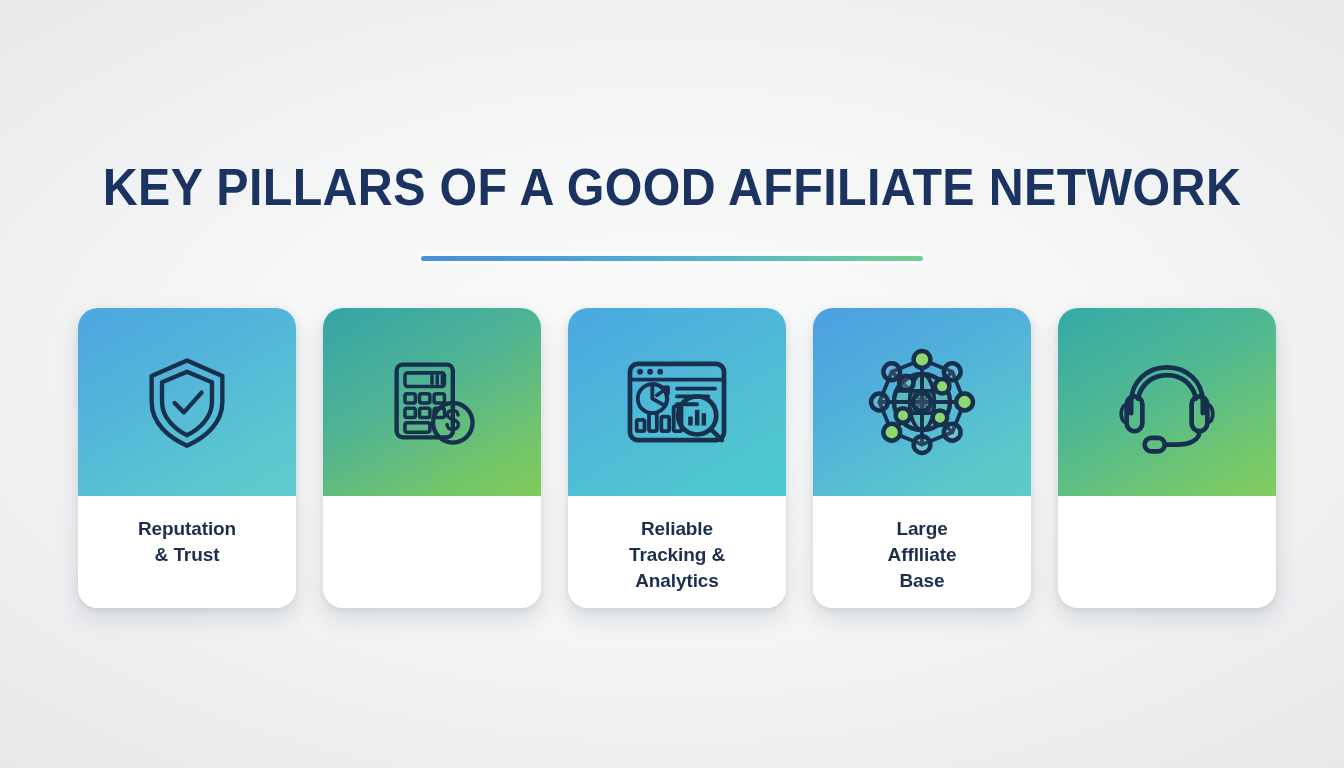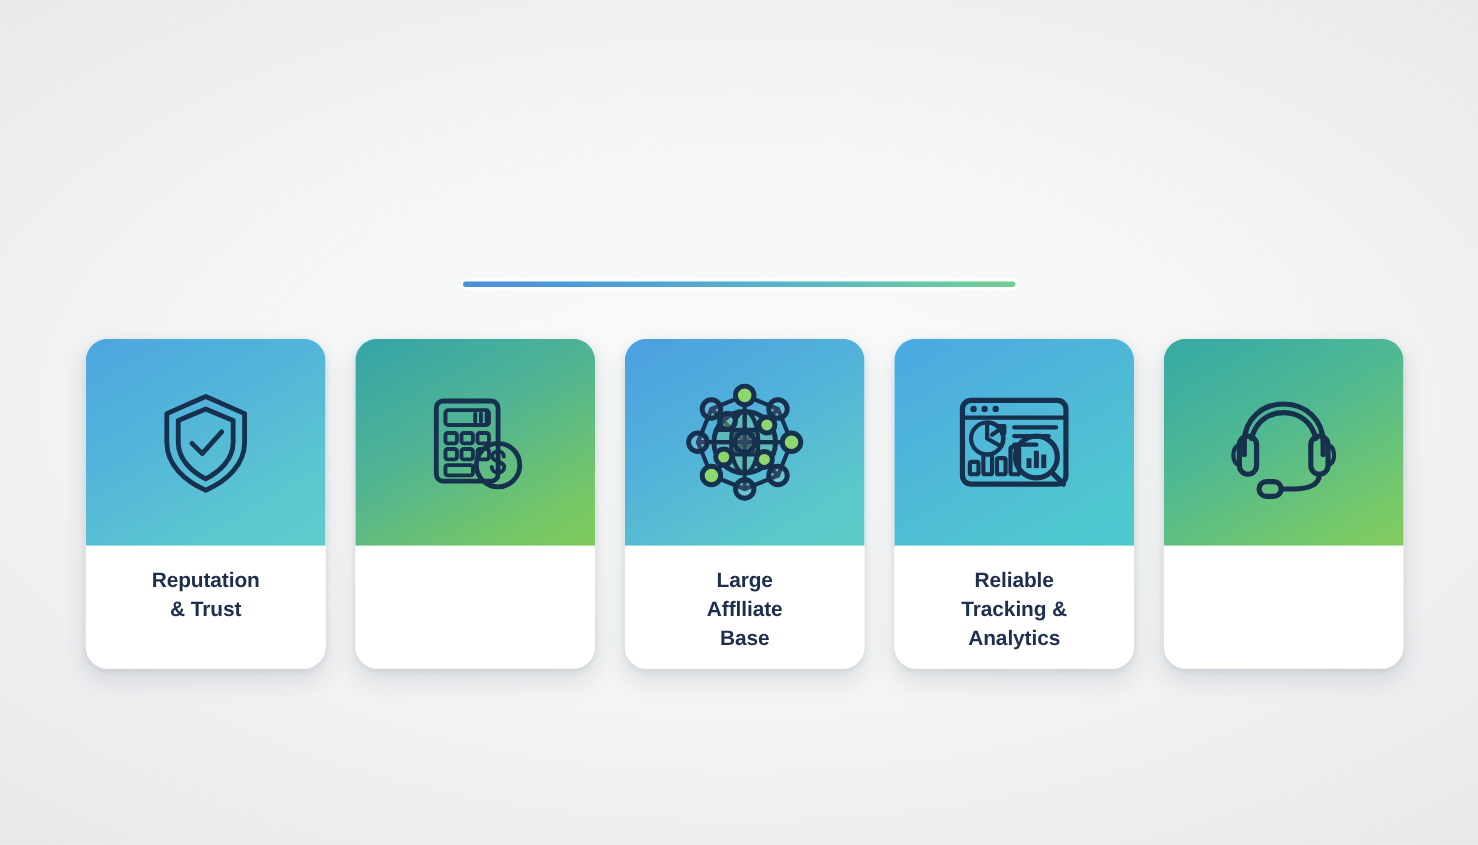--- a/index.html
+++ b/index.html
@@ -140,20 +140,23 @@
   .globe-fill { fill: rgba(120, 200, 120, 0.30); stroke: #16304e; stroke-width: 4; }
   .bar-fill { fill: #16304e; }
 </style>
 </head>
 <body>
 
 <div class="bg-wrap"></div>
 
 <div class="stage">
 
+  <div class="title-block">
+    <div class="page-title">KEY PILLARS OF A GOOD AFFILIATE NETWORK</div>
+  </div>
 
   <div class="title-rule"></div>
 
   <div class="card-row">
 
     <div class="card">
       <div class="card-head grad-1">
         <svg class="icon-svg" viewBox="0 0 100 100">
           <path class="ink" d="M50 10 L84 25 V50 C84 70 68 84 50 92 C32 84 16 70 16 50 V25 Z"></path>
           <path class="ink" d="M50 21 L74 31 V50 C74 65 62 76 50 82 C38 76 26 65 26 50 V31 Z"></path>
@@ -180,20 +183,54 @@
           <rect class="ink-thin" x="52" y="56" width="10" height="9" rx="2"></rect>
           <rect class="ink-thin" x="24" y="70" width="24" height="9" rx="2"></rect>
           <circle class="ink" cx="70" cy="70" r="19" fill="none"></circle>
           <path class="ink-thin" d="M75 62.5 C75 59.8 72.6 58 70 58 C67 58 64.8 59.7 64.8 62.2 C64.8 67.6 75.4 65.8 75.4 71.7 C75.4 74.5 73.1 76.4 70 76.4 C67 76.4 64.5 74.6 64.5 71.6"></path>
           <path class="ink-thin" d="M70 54.5 V58 M70 76.4 V80"></path>
         </svg>
       </div>
     </div>
 
     <div class="card">
+      <div class="card-head grad-4">
+        <svg class="icon-svg icon-wide" viewBox="0 0 100 100">
+          <rect class="ink" x="8" y="16" width="84" height="68" rx="7"></rect>
+          <path class="ink-thin" d="M8 30 H92"></path>
+          <circle class="bar-fill" cx="17" cy="23" r="2.6"></circle>
+          <circle class="bar-fill" cx="26" cy="23" r="2.6"></circle>
+          <circle class="bar-fill" cx="35" cy="23" r="2.6"></circle>
+
+          <circle class="ink-thin" cx="28" cy="47" r="13"></circle>
+          <path class="ink-thin" d="M28 47 V34 A13 13 0 0 1 39.5 53.5 Z"></path>
+          <path class="ink-thin" d="M32 44 L42 37 M42 37 H36.5 M42 37 V42.5"></path>
+
+          <path class="ink-thin" d="M50 38 H84 M50 45 H78 M50 52 H68"></path>
+
+          <rect class="ink-thin" x="14" y="66" width="7" height="10" rx="1.5"></rect>
+          <rect class="ink-thin" x="25" y="60" width="7" height="16" rx="1.5"></rect>
+          <rect class="ink-thin" x="36" y="63" width="7" height="13" rx="1.5"></rect>
+          <rect class="ink-thin" x="47" y="54" width="7" height="22" rx="1.5"></rect>
+
+          <circle class="ink" cx="68" cy="62" r="17"></circle>
+          <path class="ink" d="M80.5 74.5 L90 84"></path>
+          <rect class="bar-fill" x="60" y="63" width="4" height="8"></rect>
+          <rect class="bar-fill" x="66" y="57" width="4" height="14"></rect>
+          <rect class="bar-fill" x="72" y="60" width="4" height="11"></rect>
+        </svg>
+      </div>
+      <div class="card-body">
+        <div class="card-label">Reliable
+Tracking &amp;
+Analytics</div>
+      </div>
+    </div>
+
+    <div class="card">
       <div class="card-head grad-3">
         <svg class="icon-svg icon-wide" viewBox="0 0 100 100">
 
           <path class="ink-thin" d="M50 12 L77 23 L88 50 L77 77 L50 88 L23 77 L12 50 L23 23 Z"></path>
 
           <path class="ink-thin" d="M50 12 V50 M88 50 H50 M50 88 V50 M12 50 H50 M77 23 L50 50 M77 77 L50 50 M23 77 L50 50 M23 23 L50 50"></path>
 
           <circle class="globe-fill" cx="50" cy="50" r="25"></circle>
           <ellipse class="ink-thin" cx="50" cy="50" rx="11" ry="25"></ellipse>
           <path class="ink-thin" d="M27 40 H73 M27 60 H73 M25 50 H75 M50 25 V75"></path>
@@ -215,54 +252,20 @@
         </svg>
       </div>
       <div class="card-body">
         <div class="card-label">Large
 Afflliate
 Base</div>
       </div>
     </div>
 
     <div class="card">
-      <div class="card-head grad-4">
-        <svg class="icon-svg icon-wide" viewBox="0 0 100 100">
-          <rect class="ink" x="8" y="16" width="84" height="68" rx="7"></rect>
-          <path class="ink-thin" d="M8 30 H92"></path>
-          <circle class="bar-fill" cx="17" cy="23" r="2.6"></circle>
-          <circle class="bar-fill" cx="26" cy="23" r="2.6"></circle>
-          <circle class="bar-fill" cx="35" cy="23" r="2.6"></circle>
-
-          <circle class="ink-thin" cx="28" cy="47" r="13"></circle>
-          <path class="ink-thin" d="M28 47 V34 A13 13 0 0 1 39.5 53.5 Z"></path>
-          <path class="ink-thin" d="M32 44 L42 37 M42 37 H36.5 M42 37 V42.5"></path>
-
-          <path class="ink-thin" d="M50 38 H84 M50 45 H78 M50 52 H68"></path>
-
-          <rect class="ink-thin" x="14" y="66" width="7" height="10" rx="1.5"></rect>
-          <rect class="ink-thin" x="25" y="60" width="7" height="16" rx="1.5"></rect>
-          <rect class="ink-thin" x="36" y="63" width="7" height="13" rx="1.5"></rect>
-          <rect class="ink-thin" x="47" y="54" width="7" height="22" rx="1.5"></rect>
-
-          <circle class="ink" cx="68" cy="62" r="17"></circle>
-          <path class="ink" d="M80.5 74.5 L90 84"></path>
-          <rect class="bar-fill" x="60" y="63" width="4" height="8"></rect>
-          <rect class="bar-fill" x="66" y="57" width="4" height="14"></rect>
-          <rect class="bar-fill" x="72" y="60" width="4" height="11"></rect>
-        </svg>
-      </div>
-      <div class="card-body">
-        <div class="card-label">Reliable
-Tracking &amp;
-Analytics</div>
-      </div>
-    </div>
-
-    <div class="card">
       <div class="card-head grad-5">
         <svg class="icon-svg icon-wide" viewBox="0 0 100 100">
 
           <path class="ink" d="M18 60 V50 C18 32 32 19 50 19 C68 19 82 32 82 50 V60" stroke-width="5"></path>
           <path class="ink" d="M24 47 C27 34 37 26 50 26 C63 26 73 34 76 47" stroke-width="5"></path>
 
           <rect class="ink" x="14" y="45" width="14" height="31" rx="7"></rect>
           <path class="ink-thin" d="M14 52 C8 54 7 66 14 69"></path>
 
           <rect class="ink" x="72" y="45" width="14" height="31" rx="7"></rect>

